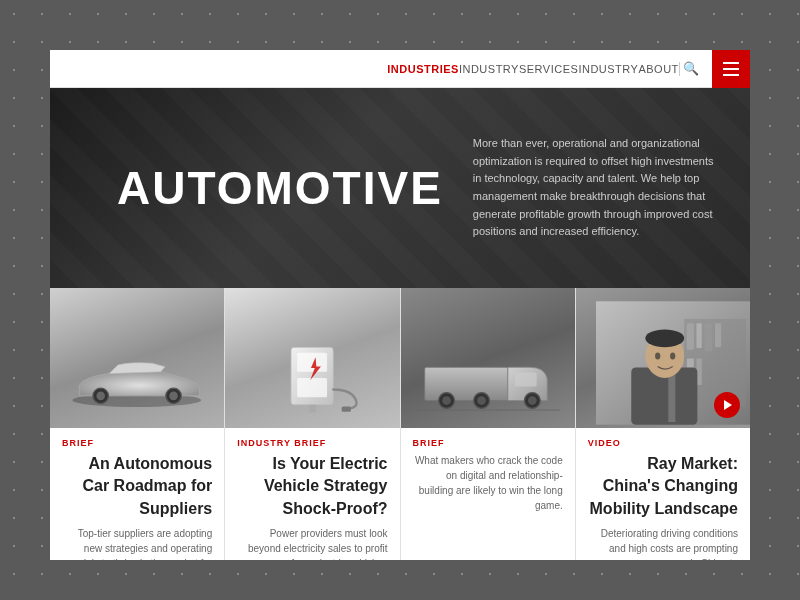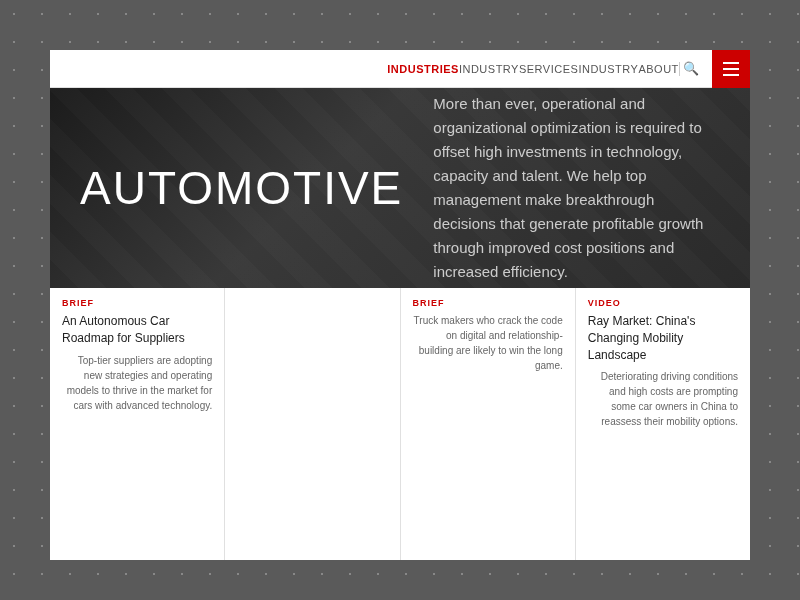--- a/index.html
+++ b/index.html
@@ -122,44 +122,46 @@
       position: relative;
       z-index: 2;
       display: flex;
       align-items: center;
       height: 100%;
       padding: 20px 30px;
       gap: 30px;
     }
     .hero-title {
       font-size: 46px;
-      font-weight: 400;
+      font-weight: 700;
       color: #fff;
       letter-spacing: 2px;
       text-transform: uppercase;
       line-height: 1;
       flex-shrink: 0;
       min-width: 260px;
+      margin-left: 37px;
     }
     .hero-desc {
-      font-size: 15px;
+      font-size: 11px;
       color: #ccc;
       line-height: 1.6;
       max-width: 290px;
     }
 
     
     .cards-section {
       flex: 1;
       display: flex;
       overflow: hidden;
     }
     .card {
       flex: 1;
       display: flex;
+      flex-direction: column;
       border-right: 1px solid #e0e0e0;
       overflow: hidden;
     }
     .card:last-child {
       border-right: none;
     }
     .card-image {
       height: 140px;
       background: #999;
       overflow: hidden;
@@ -237,25 +239,26 @@
     }
     .card-type {
       font-size: 9px;
       font-weight: bold;
       color: #cc0000;
       letter-spacing: 1px;
       text-transform: uppercase;
       margin-bottom: 5px;
     }
     .card-title {
-      font-size: 12px;
-      font-weight: normal;
+      font-size: 16px;
+      font-weight: bold;
       color: #222;
       line-height: 1.4;
       margin-bottom: 6px;
+      text-align: right;
     }
     .card-desc {
       font-size: 10px;
       color: #666;
       line-height: 1.5;
       text-align: right;
     }
 
     
     .svg-car {
@@ -352,20 +355,25 @@
             <rect x="68" y="45" width="39" height="25" rx="2" fill="white" opacity="0.7"></rect>
             <rect x="83" y="80" width="10" height="10" rx="1" fill="#aaa"></rect>
 
             <path d="M115 60 Q140 60 145 75 Q148 85 130 85" stroke="#888" stroke-width="3" fill="none" stroke-linecap="round"></path>
             <rect x="126" y="82" width="12" height="7" rx="2" fill="#777"></rect>
 
             <path d="M92 18 L86 32 L91 32 L85 48 L99 30 L93 30 Z" fill="#cc0000" opacity="0.8"></path>
           </svg>
         </div>
       </div>
+      <div class="card-body">
+        <div class="card-type">INDUSTRY BRIEF</div>
+        <div class="card-title">Is Your Electric Vehicle Strategy Shock-Proof?</div>
+        <div class="card-desc">Power providers must look beyond electricity sales to profit from electric vehicles.</div>
+      </div>
     </div>
 
     <div class="card">
       <div class="card-image card-img-truck">
         <div class="truck-shape">
           <svg class="svg-truck" viewBox="0 0 175 80" xmlns="http://www.w3.org/2000/svg">
             <defs>
               <linearGradient id="truckbod" x1="0%" y1="0%" x2="0%" y2="100%">
                 <stop offset="0%" stop-color="#c0c0c0"></stop>
                 <stop offset="100%" stop-color="#888"></stop>
@@ -387,21 +395,21 @@
             <circle cx="80" cy="60" r="5" fill="#555"></circle>
             <circle cx="138" cy="60" r="9" fill="#333" stroke="#555" stroke-width="1.5"></circle>
             <circle cx="138" cy="60" r="5" fill="#555"></circle>
 
             <rect x="5" y="70" width="165" height="2" rx="1" fill="#666" opacity="0.5"></rect>
           </svg>
         </div>
       </div>
       <div class="card-body">
         <div class="card-type">BRIEF</div>
-        <div class="card-desc">Truck makers who crack the code on digital and relationship-building are likely to win the long game.</div>
+        <div class="card-desc">What makers who crack the code on digital and relationship-building are likely to win the long game.</div>
       </div>
     </div>
 
     <div class="card">
       <div class="card-image card-img-person">
         <div class="person-shape">
           <svg class="svg-person" viewBox="0 0 175 140" xmlns="http://www.w3.org/2000/svg">
             <defs>
               <linearGradient id="personbg" x1="0%" y1="0%" x2="100%" y2="100%">
                 <stop offset="0%" stop-color="#c0c0c0"></stop>

